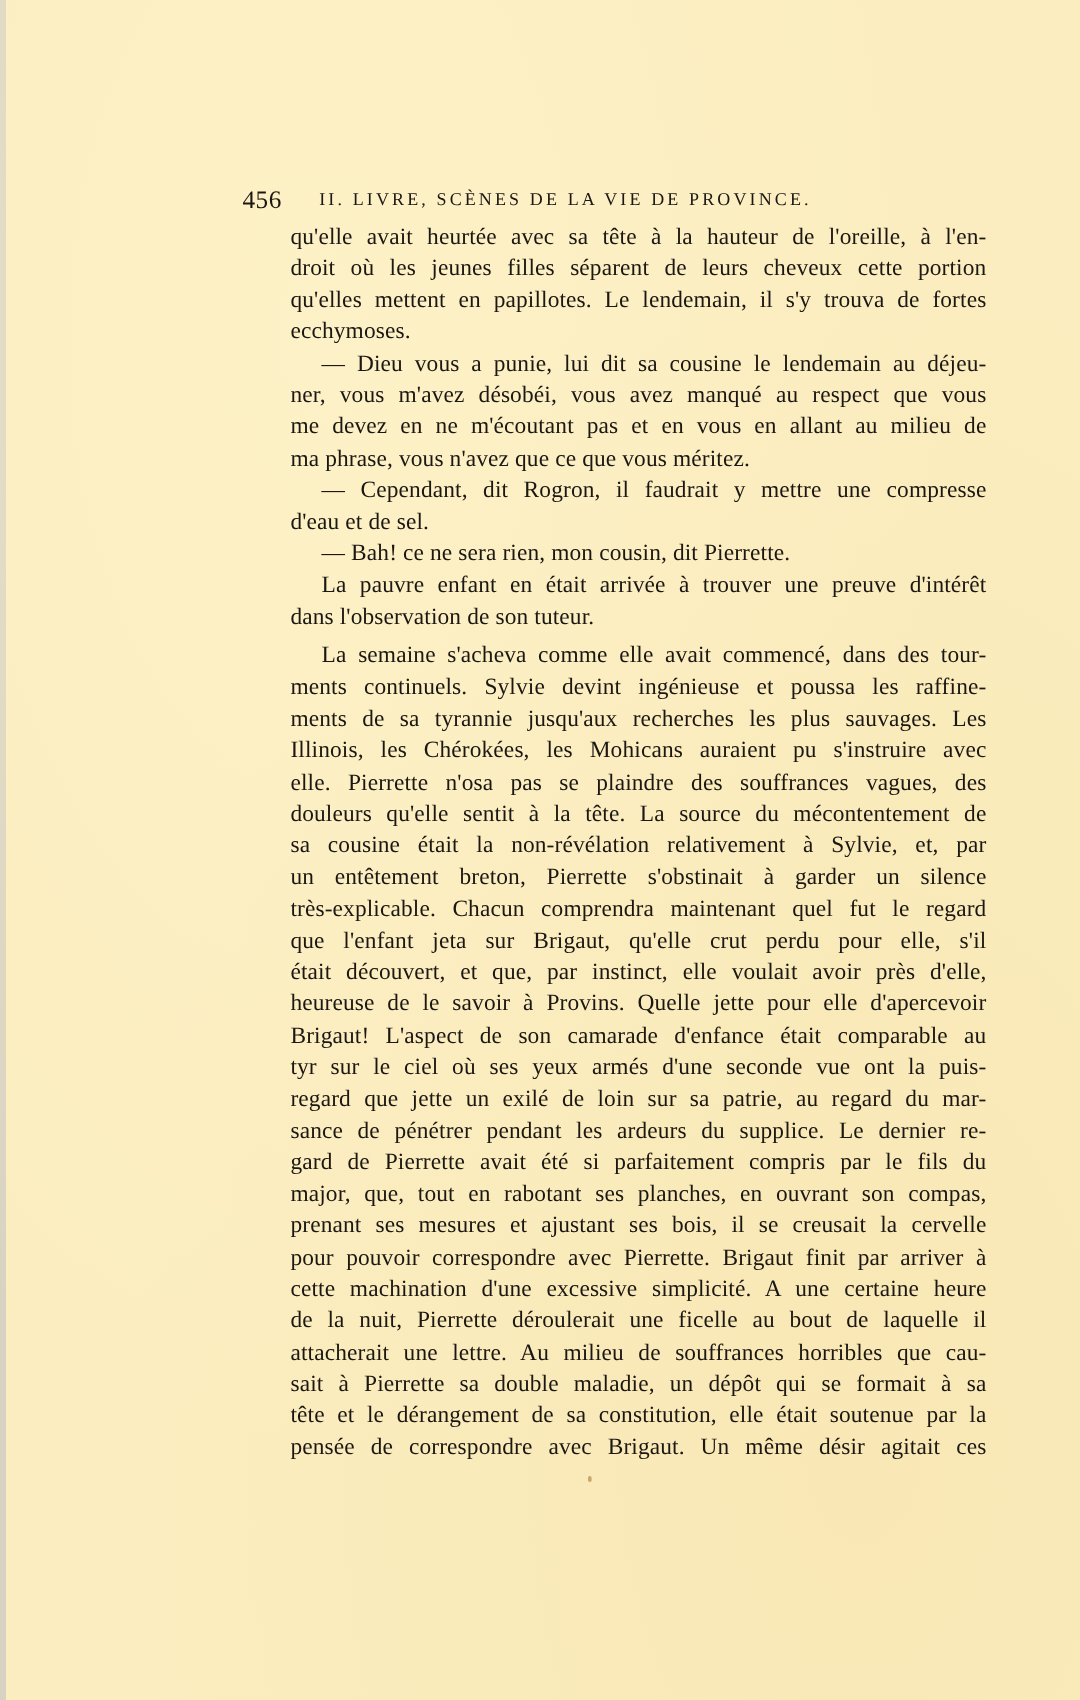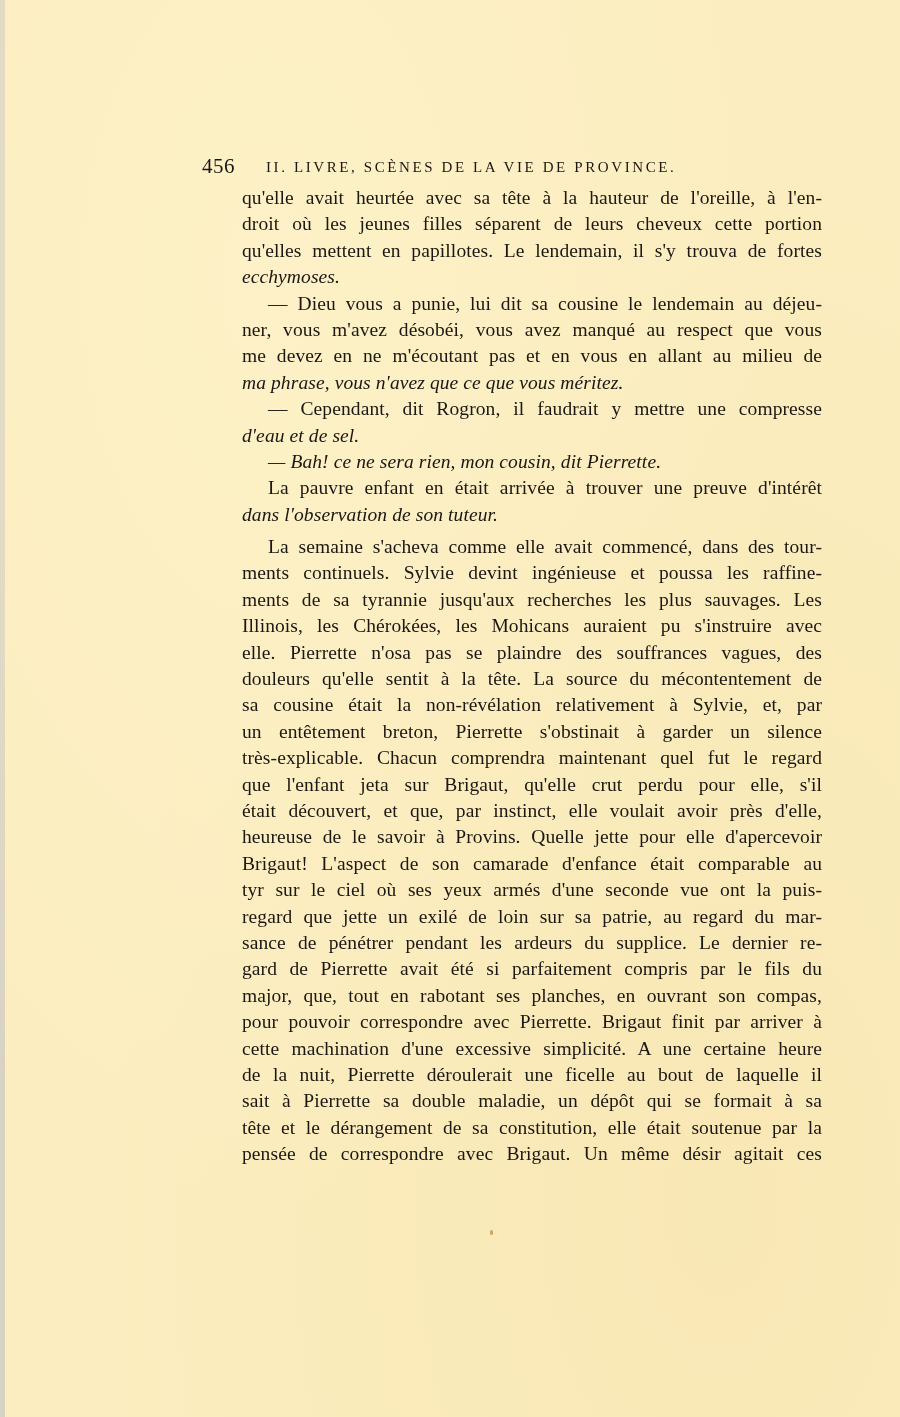--- a/index.html
+++ b/index.html
@@ -66,21 +66,20 @@
       height: 26.4px;
       line-height: 26.4px;
       font-size: 19.5px;
       white-space: nowrap;
       text-align: justify;
       text-align-last: justify;
       letter-spacing: 0.1px;
     }
     .line.last {
       text-align-last: left;
-      font-style: italic;
     }
     .line.indent {
       padding-left: 26px;
     }
     .line.gap-before {
       margin-top: 6px;
     }
     .speck {
       position: absolute;
       left: 490px;
@@ -127,22 +126,24 @@
       <div class="line">très-explicable. Chacun comprendra maintenant quel fut le regard</div>
       <div class="line">que l'enfant jeta sur Brigaut, qu'elle crut perdu pour elle, s'il</div>
       <div class="line">était découvert, et que, par instinct, elle voulait avoir près d'elle,</div>
       <div class="line">heureuse de le savoir à Provins. Quelle jette pour elle d'apercevoir</div>
       <div class="line">Brigaut! L'aspect de son camarade d'enfance était comparable au</div>
       <div class="line">tyr sur le ciel où ses yeux armés d'une seconde vue ont la puis-</div>
       <div class="line">regard que jette un exilé de loin sur sa patrie, au regard du mar-</div>
       <div class="line">sance de pénétrer pendant les ardeurs du supplice. Le dernier re-</div>
       <div class="line">gard de Pierrette avait été si parfaitement compris par le fils du</div>
       <div class="line">major, que, tout en rabotant ses planches, en ouvrant son compas,</div>
+      <div class="line">prenant ses mesures et ajustant ses bois, il se creusait la cervelle</div>
       <div class="line">pour pouvoir correspondre avec Pierrette. Brigaut finit par arriver à</div>
       <div class="line">cette machination d'une excessive simplicité. A une certaine heure</div>
       <div class="line">de la nuit, Pierrette déroulerait une ficelle au bout de laquelle il</div>
+      <div class="line">attacherait une lettre. Au milieu de souffrances horribles que cau-</div>
       <div class="line">sait à Pierrette sa double maladie, un dépôt qui se formait à sa</div>
       <div class="line">tête et le dérangement de sa constitution, elle était soutenue par la</div>
       <div class="line">pensée de correspondre avec Brigaut. Un même désir agitait ces</div>
     </div>
 
   <div class="speck"></div>
 </div>
 
 </body></html>

